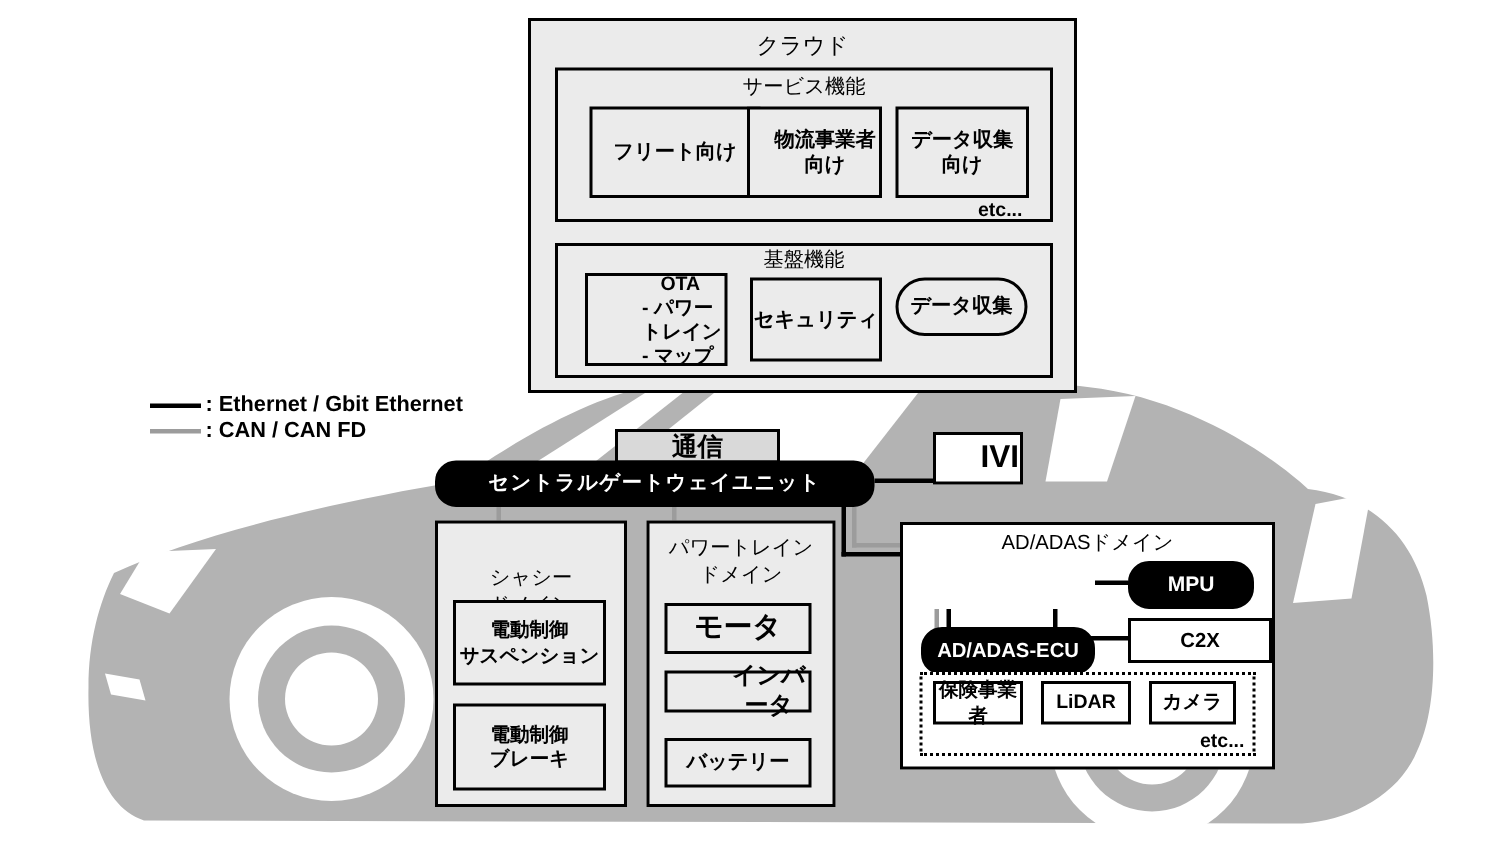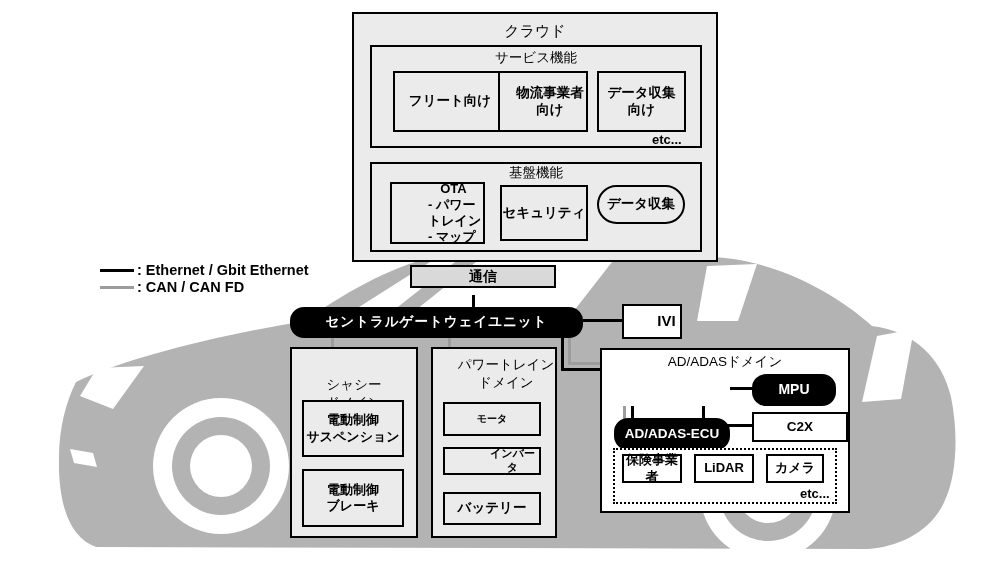--- a/index.html
+++ b/index.html
@@ -86,48 +86,48 @@
   <div class="group-title" style="left:370px;top:164px;width:332px;font-size:13.5px;">基盤機能</div>
   <div class="box fill-lt" style="left:390px;top:182px;width:95px;height:62px;flex-direction:column;align-items:stretch;justify-content:center;font-size:13px;padding-left:32px;">
     <span style="text-align:center;">OTA</span>
     <span style="text-align:left;padding-left:4px;">- パワートレイン
 - マップ</span>
   </div>
   <div class="box fill-lt" style="left:500px;top:185px;width:88px;height:56px;font-size:13.5px;">セキュリティ</div>
   <div class="box fill-lt" style="left:597px;top:185px;width:88px;height:39px;font-size:13.5px;border-radius:27px;">データ収集</div>
 
   <div class="line" style="left:472px;top:295px;width:3px;height:13px;background:#000;"></div>
-  <div class="box fill-md" style="left:410px;top:265px;width:146px;height:23px;font-size:14px;">通信</div>
+  <div class="box fill-md" style="left:410px;top:286px;width:110px;height:23px;font-size:17px;">通信</div>
 
   <div class="box fill-bk" style="left:290px;top:307px;width:293px;height:31px;font-size:13.5px;letter-spacing:1px;border-color:#000;">セントラルゲートウェイユニット</div>
 
   <div class="line" style="left:583px;top:319px;width:39px;height:3px;background:#000;"></div>
-  <div class="box fill-wh" style="left:622px;top:304px;width:60px;height:35px;font-size:15px;border-width:2.5px;padding-left:29px;">IVI</div>
+  <div class="box fill-wh" style="left:622px;top:288px;width:60px;height:35px;font-size:21px;border-width:2.5px;padding-left:29px;">IVI</div>
 
   <div class="line" style="left:331px;top:338px;width:3px;height:10px;background:#9c9c9c;"></div>
   <div class="line" style="left:448px;top:338px;width:3px;height:10px;background:#9c9c9c;"></div>
 
   <div class="line" style="left:568px;top:338px;width:2.5px;height:27px;background:#9c9c9c;"></div>
   <div class="line" style="left:568px;top:362px;width:32px;height:2.5px;background:#9c9c9c;"></div>
   <div class="line" style="left:561px;top:338px;width:3px;height:33px;background:#000;"></div>
   <div class="line" style="left:561px;top:368px;width:39px;height:3px;background:#000;"></div>
 
   <div class="box fill-lt" style="left:290px;top:347px;width:128px;height:191px;border-width:2.5px;"></div>
   <div class="group-title" style="left:290px;top:376px;width:128px;font-size:13.5px;">シャシー
 ドメイン</div>
   <div class="box fill-lt" style="left:302px;top:400px;width:102px;height:57px;font-size:13px;">電動制御
 サスペンション</div>
   <div class="box fill-lt" style="left:302px;top:469px;width:102px;height:58px;font-size:13px;">電動制御
 ブレーキ</div>
 
   <div class="box fill-lt" style="left:431px;top:347px;width:126px;height:191px;border-width:2.5px;"></div>
-  <div class="group-title" style="left:431px;top:356px;width:126px;font-size:13.5px;margin-left:12px;">パワートレイン
+  <div class="group-title" style="left:431px;top:356px;width:126px;font-size:13.5px;">パワートレイン
 ドメイン</div>
-  <div class="box fill-lt" style="left:443px;top:402px;width:98px;height:34px;font-size:10px;">モータ</div>
-  <div class="box fill-lt" style="left:443px;top:447px;width:98px;height:28px;font-size:11px;padding-left:41px;">インバータ</div>
+  <div class="box fill-lt" style="left:443px;top:402px;width:98px;height:34px;font-size:19px;">モータ</div>
+  <div class="box fill-lt" style="left:443px;top:447px;width:98px;height:28px;font-size:16px;padding-left:41px;">インバータ</div>
   <div class="box fill-lt" style="left:443px;top:492px;width:98px;height:33px;font-size:13.5px;">バッテリー</div>
 
   <div class="box fill-wh" style="left:600px;top:348px;width:250px;height:165px;border-width:2.5px;"></div>
   <div class="group-title" style="left:600px;top:353px;width:250px;font-size:13.5px;">AD/ADASドメイン</div>
 
   <div class="line" style="left:730px;top:387px;width:22px;height:3px;background:#000;"></div>
   <div class="line" style="left:702px;top:406px;width:3px;height:21px;background:#000;"></div>
   <div class="line" style="left:702px;top:424px;width:50px;height:3px;background:#000;"></div>
   <div class="line" style="left:623px;top:406px;width:2.5px;height:42px;background:#9c9c9c;"></div>
   <div class="line" style="left:631px;top:406px;width:3px;height:42px;background:#000;"></div>

